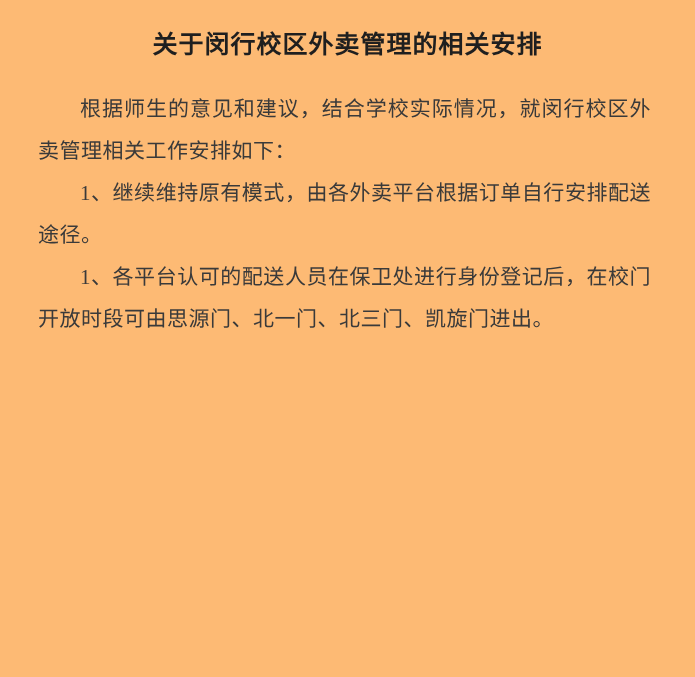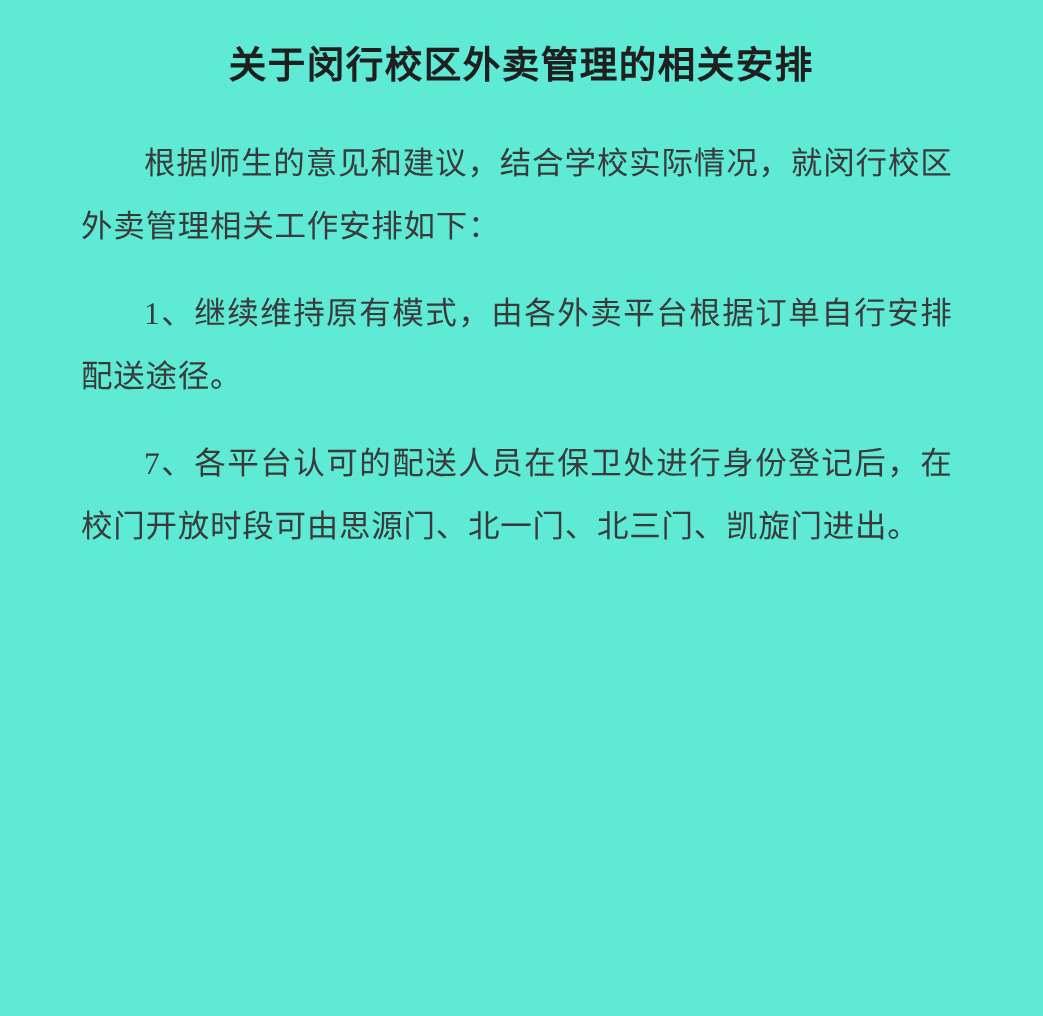--- a/index.html
+++ b/index.html
@@ -5,21 +5,21 @@
   html, body {
     margin: 0;
     padding: 0;
     background: #e9e9e9;
   }
   .page {
     position: relative;
     width: 695px;
     height: 677px;
     margin: 0 auto;
-    background: #5eead4;
+    background: #fdba74;
     overflow: hidden;
     box-sizing: border-box;
   }
   .title {
     margin: 0;
     padding: 26px 20px 0 20px;
     text-align: center;
     font-family: "Liberation Sans", "DejaVu Sans", sans-serif;
     font-weight: 700;
     font-size: 25px;
@@ -30,21 +30,21 @@
   .content {
     margin: 26px 44px 0 38px;
     font-family: "Liberation Serif", "DejaVu Serif", serif;
     font-size: 21px;
     line-height: 42px;
     letter-spacing: 0.5px;
     color: #3a3a3a;
     text-align: justify;
   }
   .par {
-    margin: 16px;
+    margin: 0;
     text-indent: 2em;
   }
   .sign-block {
     margin-top: 70px;
     text-align: right;
     text-indent: 0;
   }
   .sign-block .sign-line {
     line-height: 42px;
   }
@@ -54,18 +54,18 @@
 </style>
 </head>
 <body>
 
 <div class="page">
   <h1 class="title">关于闵行校区外卖管理的相关安排</h1>
 
   <div class="content">
     <p class="par">根据师生的意见和建议，结合学校实际情况，就闵行校区外卖管理相关工作安排如下：</p>
     <p class="par">1、继续维持原有模式，由各外卖平台根据订单自行安排配送途径。</p>
-    <p class="par">7、各平台认可的配送人员在保卫处进行身份登记后，在校门开放时段可由思源门、北一门、北三门、凯旋门进出。</p>
+    <p class="par">1、各平台认可的配送人员在保卫处进行身份登记后，在校门开放时段可由思源门、北一门、北三门、凯旋门进出。</p>
 
     <div class="sign-block">
     </div>
   </div>
 </div>
 
 </body></html>

